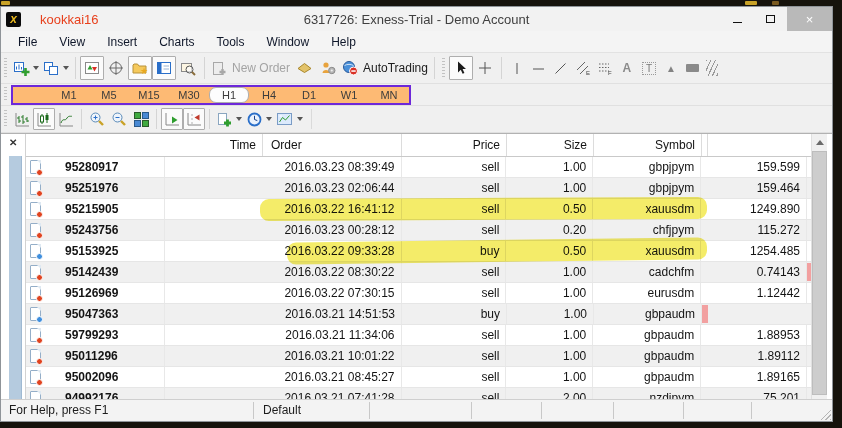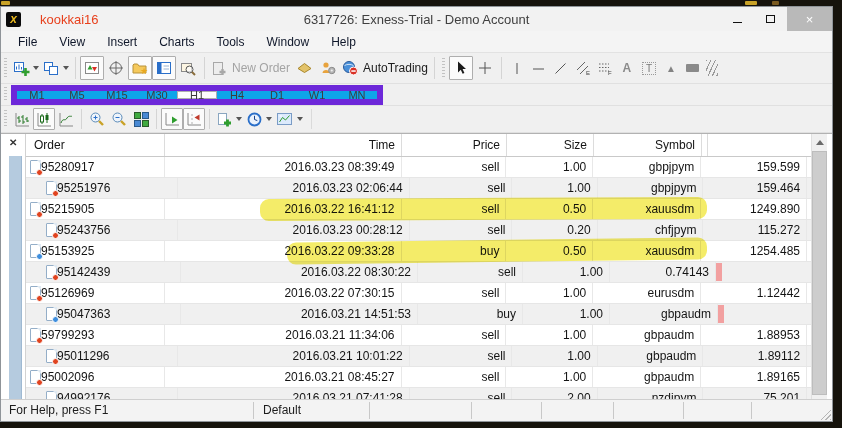--- a/index.html
+++ b/index.html
@@ -36,42 +36,42 @@
   .caret { width:0; height:0; border-left:3px solid transparent; border-right:3px solid transparent; border-top:4px solid #555; margin-left:3px; }
   .tblabel { font-size:12px; color:#1c1c1c; margin-left:4px; }
   .tblabel.dis { color:#a3a3a3; }
   .glyphA { font-size:12px; color:#8a8a8a; font-weight:bold; }
   .glyphT { font-size:10px; color:#777; border:1px dotted #9a9a9a; padding:0 3px; line-height:11px; }
   .glyphTri { color:#838383; font-size:10px; }
   .glyphRect { width:13px; height:8px; background:#8a8a8a; border-radius:1px; }
   .edgeLines { width:12px; height:16px; margin-left:2px; background:repeating-linear-gradient(115deg,#9a9a9a 0 1px,transparent 1px 4px); }
 
   
-  .tfgroup { display:flex; border:6px solid #6d28d9; height:20px; background:#0ea5e9; }
+  .tfgroup { display:flex; border:2px solid #6d28d9; height:20px; background:#fdba74;padding-left:36px; }
   .tfbtn { width:40px; font-size:11px; color:#3c3c3c; display:flex; align-items:center; justify-content:center; border:1px solid transparent; }
-  .tfbtn.active { background:#fdfdfd; border-color:#aeaeae; }
+  .tfbtn.active { background:#fdfdfd; border-color:#aeaeae;border-radius:7px; }
   .tb3end { width:1px; height:75%; background:#dadada; margin-left:6px; }
 
   
   .panel { position:relative; flex:1 1 auto; background:#fff; border-top:1px solid #b2b2b2; overflow:hidden; }
   .panel-x { position:absolute; left:8px; top:4px; font-size:10px; font-weight:bold; color:#333; line-height:10px; }
   .gutter { position:absolute; left:8px; top:22px; bottom:0; width:13px; background:#b5cbdf; border-right:1px solid #9fb9d2; }
   .tbl { position:absolute; left:24px; top:0; width:788px; height:100%; border-left:1px solid #d2d2d2; background:#fff; }
   .trow { display:flex; height:21px; border-bottom:1px solid #e6e6e6; position:relative; background:#fff; }
-  .trow.alt { background:#f0f0f0;padding-left:16px; }
+  .trow.alt { background:#f0f0f0; }
   .thead { display:flex; height:23px; border-bottom:1px solid #c9c9c9; background:#fff; }
   .cell { font-size:12px; color:#141414; line-height:20px; border-right:1px solid #e8e8e8; overflow:hidden; white-space:nowrap; }
   .thead .cell { line-height:22px; border-right:1px solid #dcdcdc; }
   .c-order { width:139px; text-align:left; padding-left:8px; }
   .c-time, .c-type, .c-size, .c-symbol, .c-price { text-align:right; padding-right:6px; }
   .c-time { width:237px; } .c-type { width:105px; } .c-size { width:87px; }
   .c-symbol { width:108px; } .c-price { width:106px; }
   .c-stub { width:6px; border-right:none; }
   .trow .c-order { padding-left:4px; display:flex; align-items:center; }
-  .ordnum { margin-left:0; }
+  .ordnum { margin-left:24px;font-weight:bold; }
   .doc { position:relative; width:11px; height:14px; background:#fff; border:1px solid #94aec8; border-radius:1px; flex:0 0 auto; }
   .doc .fold { position:absolute; right:-1px; top:-1px; width:0; height:0; border-style:solid; border-width:0 4px 4px 0; border-color:transparent #dfe9f2 transparent transparent; }
   .doc .dot { position:absolute; right:-3px; bottom:-3px; width:7px; height:7px; border-radius:50%; border:1px solid #fff; }
   .dot.sell { background:#e0431f; }
   .dot.buy  { background:#3e8ede; }
   .hl { position:absolute; top:-1px; height:22px; background:#f2e94e; opacity:.85; mix-blend-mode:multiply; border-radius:9px; z-index:5; }
   .flag { position:absolute; left:0; top:1px; width:7px; height:18px; background:#f2a0a0; }
   .c-stub { position:relative; }
 
   
@@ -372,22 +372,22 @@
       </div>
       <div class="tb3end"></div>
     </div>
 
     <div class="panel">
       <span class="panel-x">✕</span>
       <div class="gutter"></div>
 
       <div class="tbl">
         <div class="thead" id="thead">
+            <div class="cell c-time">Time</div>
             <div class="cell c-order">Order</div>
-            <div class="cell c-time">Time</div>
             <div class="cell c-type">Price</div>
             <div class="cell c-size">Size</div>
             <div class="cell c-symbol">Symbol</div>
             <div class="cell c-stub"></div>
           </div>
         <div id="tbody">
             <div class="trow">
               <div class="cell c-order">
                 <span class="doc">
                   <span class="fold"></span>
@@ -468,20 +468,21 @@
               <div class="cell c-order">
                 <span class="doc">
                   <span class="fold"></span>
                   <span class="dot sell"></span>
                 </span>
                 <span class="ordnum">95142439</span>
               </div>
               <div class="cell c-time">2016.03.22 08:30:22</div>
               <div class="cell c-type">sell</div>
               <div class="cell c-size">1.00</div>
+              <div class="cell c-symbol">cadchfm</div>
               <div class="cell c-price">0.74143</div>
               <div class="cell c-stub">
                 <span class="flag" style="background: rgb(242, 160, 160);"></span>
               </div>
             </div>
             <div class="trow">
               <div class="cell c-order">
                 <span class="doc">
                   <span class="fold"></span>
                   <span class="dot sell"></span>

